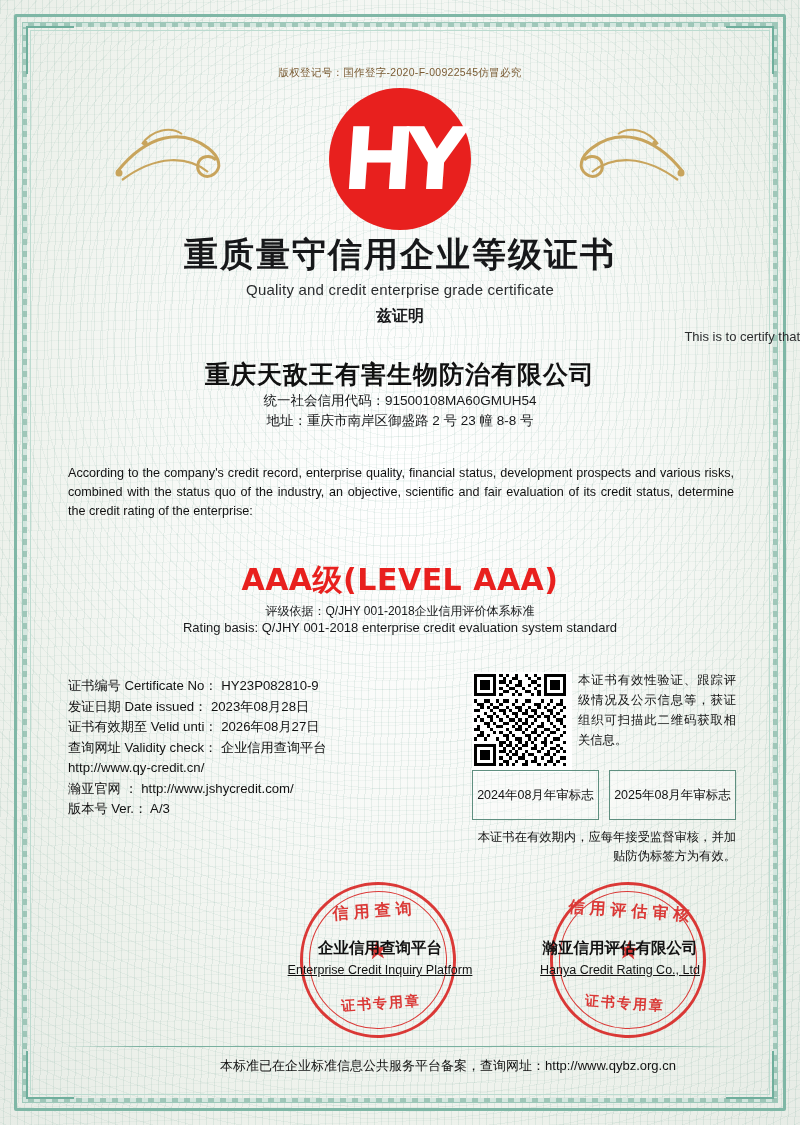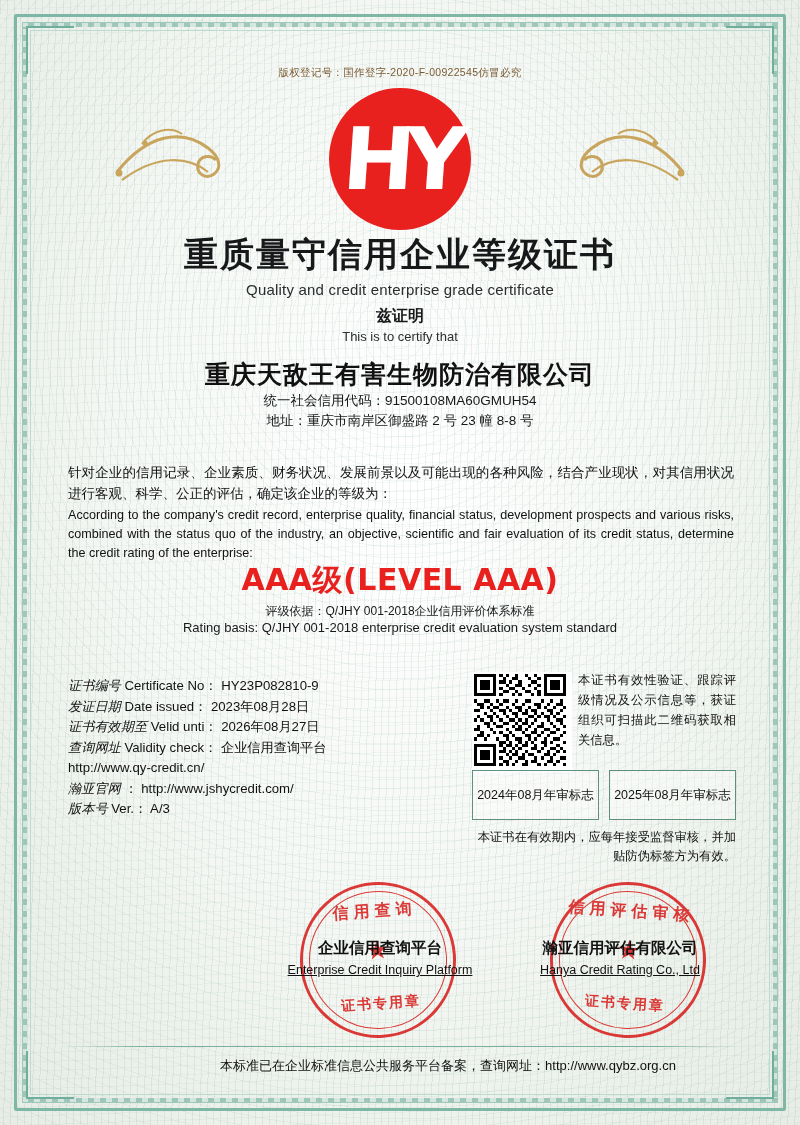--- a/index.html
+++ b/index.html
@@ -107,21 +107,21 @@
     text-align:center;
     font-size:15px;color:#2a2c2e;letter-spacing:.2px;
   }
   .certify-cn{
     position:absolute;top:306px;left:0;width:100%;
     text-align:center;font-size:16px;color:#17181a;font-weight:bold;
     font-family:"DejaVu Sans",sans-serif;
   }
   .certify-en{
     position:absolute;top:329px;left:0;width:100%;
-    text-align:center;font-size:13px;color:#2a2c2e;
+    text-align:right;font-size:13px;color:#2a2c2e;
   }
   .company{
     position:absolute;top:358px;left:0;width:100%;
     text-align:center;font-size:25px;font-weight:bold;color:#111;
     letter-spacing:1px;
     font-family:"DejaVu Sans",sans-serif;
   }
   .code{
     position:absolute;top:392px;left:0;width:100%;
     text-align:center;font-size:13.5px;color:#17181a;
@@ -153,21 +153,21 @@
     position:absolute;top:620px;left:0;width:100%;
     text-align:center;font-size:13px;color:#17181a;
   }
 
   
   .info{
     position:absolute;top:676px;left:68px;width:390px;
     font-size:13.2px;color:#111;line-height:20.5px;
   }
   .info .row{white-space:nowrap;}
-  .info .lab-cn{font-family:"DejaVu Sans",sans-serif;font-style:italic;}
+  .info .lab-cn{font-family:"DejaVu Sans",sans-serif;}
   .info .val{}
 
   
   .qr{
     position:absolute;top:672px;left:472px;
     width:96px;height:96px;
     background:#fff;
     padding:2px;
   }
   .qr svg{display:block;}
@@ -277,21 +277,20 @@
 
     <div class="title-cn">重质量守信用企业等级证书</div>
     <div class="title-en">Quality and credit enterprise grade certificate</div>
     <div class="certify-cn">兹证明</div>
     <div class="certify-en">This is to certify that</div>
     <div class="company">重庆天敌王有害生物防治有限公司</div>
     <div class="code">统一社会信用代码：91500108MA60GMUH54</div>
     <div class="addr">地址：重庆市南岸区御盛路 2 号 23 幢 8-8 号</div>
 
     <div class="para">
-      <span class="cn">针对企业的信用记录、企业素质、财务状况、发展前景以及可能出现的各种风险，结合产业现状，对其信用状况进行客观、科学、公正的评估，确定该企业的等级为：</span>
       <span class="en">According to the company's credit record, enterprise quality, financial status, development prospects and various risks, combined with the status quo of the industry, an objective, scientific and fair evaluation of its credit status, determine the credit rating of the enterprise:</span>
     </div>
 
     <div class="level">AAA级(LEVEL AAA)</div>
     <div class="basis-cn">评级依据：Q/JHY 001-2018企业信用评价体系标准</div>
     <div class="basis-en">Rating basis: Q/JHY 001-2018 enterprise credit evaluation system standard</div>
 
     <div class="info">
       <div class="row">
         <span class="lab-cn">证书编号</span>

